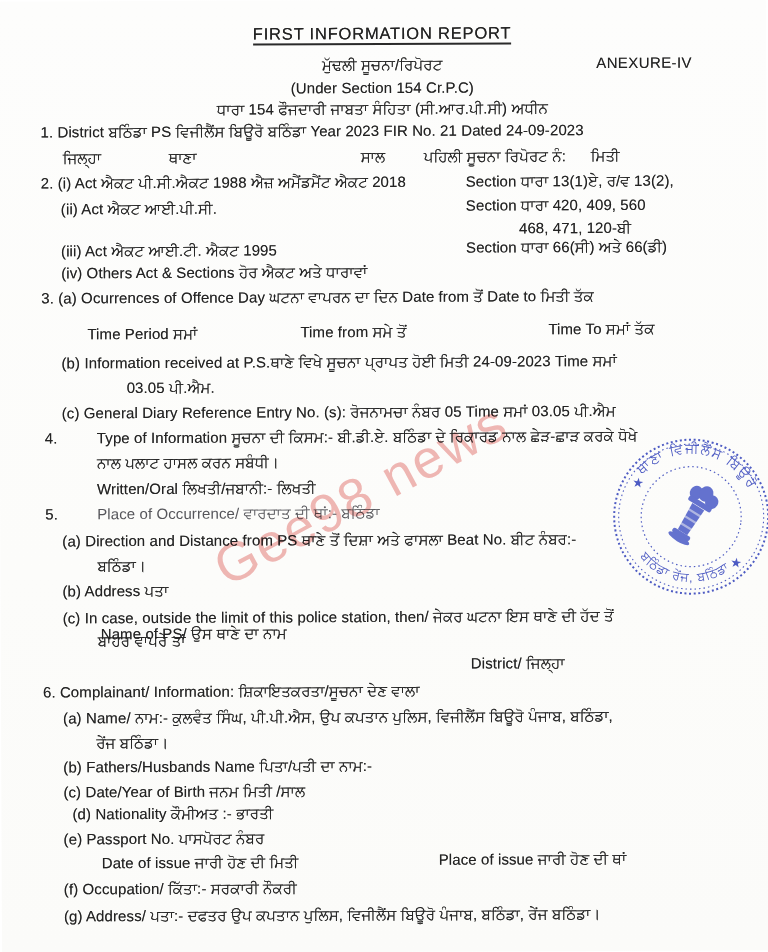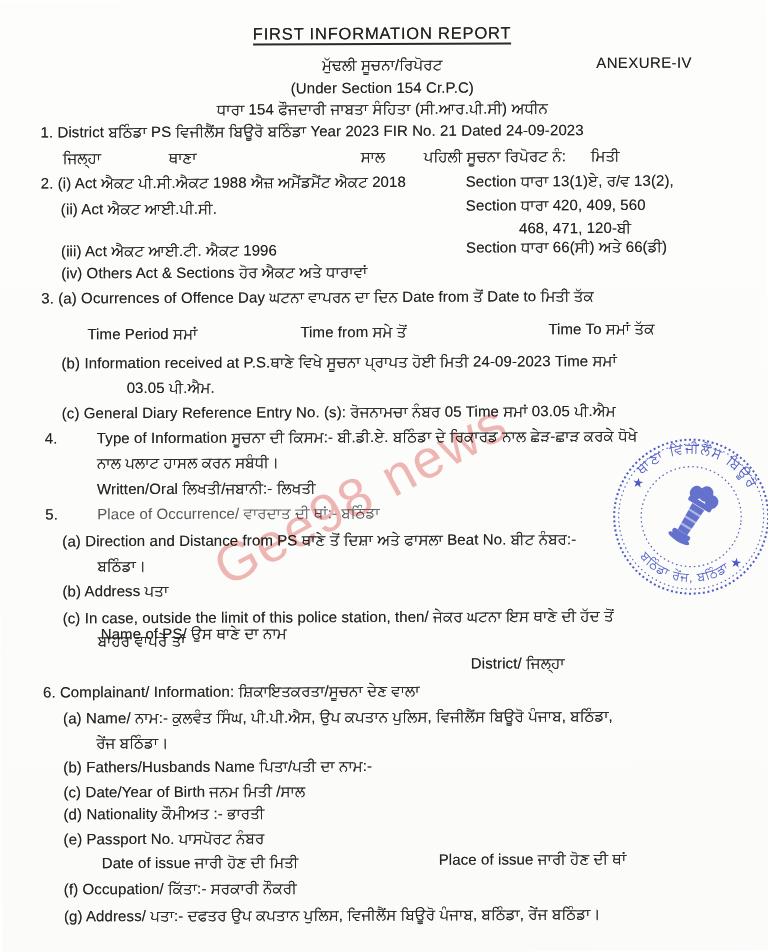--- a/index.html
+++ b/index.html
@@ -72,21 +72,21 @@
   <div class="line" style="left:170px; top:148px;">ਥਾਣਾ</div>
   <div class="line" style="left:362px; top:148px;">ਸਾਲ</div>
   <div class="line" style="left:425px; top:148px;">ਪਹਿਲੀ ਸੂਚਨਾ ਰਿਪੋਰਟ ਨੰ:</div>
   <div class="line" style="left:592px; top:148px;">ਮਿਤੀ</div>
 
   <div class="line" style="left:42px; top:173px;">2. (i) Act ਐਕਟ    ਪੀ.ਸੀ.ਐਕਟ 1988 ਐਜ਼ ਅਮੈਂਡਮੈਂਟ ਐਕਟ 2018</div>
   <div class="line" style="left:467px; top:173px;">Section ਧਾਰਾ 13(1)ਏ, ਰ/ਵ 13(2),</div>
   <div class="line" style="left:62px; top:199px;">(ii) Act ਐਕਟ    ਆਈ.ਪੀ.ਸੀ.</div>
   <div class="line" style="left:467px; top:197px;">Section ਧਾਰਾ 420, 409, 560</div>
   <div class="line" style="left:520px; top:220px;">468, 471, 120-ਬੀ</div>
-  <div class="line" style="left:62px; top:241px;">(iii) Act ਐਕਟ ਆਈ.ਟੀ. ਐਕਟ 1996</div>
+  <div class="line" style="left:62px; top:241px;">(iii) Act ਐਕਟ ਆਈ.ਟੀ. ਐਕਟ 1995</div>
   <div class="line" style="left:467px; top:239px;">Section ਧਾਰਾ 66(ਸੀ) ਅਤੇ 66(ਡੀ)</div>
   <div class="line" style="left:62px; top:263px;">(iv) Others Act &amp; Sections ਹੋਰ ਐਕਟ ਅਤੇ ਧਾਰਾਵਾਂ</div>
 
   <div class="line" style="left:42px; top:288px;">3. (a) Ocurrences of Offence Day ਘਟਨਾ ਵਾਪਰਨ ਦਾ ਦਿਨ  Date from ਤੋਂ  Date to  ਮਿਤੀ ਤੱਕ</div>
   <div class="line" style="left:88px; top:324px;">Time Period ਸਮਾਂ</div>
   <div class="line" style="left:301px; top:323px;">Time from ਸਮੇ ਤੋਂ</div>
   <div class="line" style="left:549px; top:321px;">Time To ਸਮਾਂ   ਤੱਕ</div>
   <div class="line" style="left:62px; top:353px;">(b) Information received at P.S.ਥਾਣੇ ਵਿਖੇ ਸੂਚਨਾ ਪ੍ਰਾਪਤ ਹੋਈ ਮਿਤੀ 24-09-2023 Time ਸਮਾਂ</div>
   <div class="line" style="left:95px; top:378px;margin-left:32px;">03.05 ਪੀ.ਐਮ.</div>
   <div class="line" style="left:62px; top:403px;">(c) General Diary Reference Entry No. (s): ਰੋਜਨਾਮਚਾ ਨੰਬਰ 05 Time ਸਮਾਂ  03.05  ਪੀ.ਐਮ</div>
@@ -104,21 +104,21 @@
   <div class="line" style="left:62px; top:608px;">(c)  In case, outside the limit of this police station, then/ ਜੇਕਰ ਘਟਨਾ ਇਸ ਥਾਣੇ ਦੀ ਹੱਦ ਤੋਂ</div>
   <div class="line" style="left:97px; top:631px;">ਬਾਹਰ ਵਾਪਰੇ ਤਾਂ</div>
   <div class="line" style="left:100px; top:624px;">Name of PS/ ਉਸ ਥਾਣੇ ਦਾ ਨਾਮ</div>
   <div class="line" style="left:470px; top:655px;">District/ ਜਿਲ੍ਹਾ</div>
 
   <div class="line" style="left:42px; top:682px;">6. Complainant/ Information: ਸ਼ਿਕਾਇਤਕਰਤਾ/ਸੂਚਨਾ ਦੇਣ ਵਾਲਾ</div>
   <div class="line" style="left:62px; top:708px;">(a) Name/ ਨਾਮ:- ਕੁਲਵੰਤ ਸਿੰਘ, ਪੀ.ਪੀ.ਐਸ, ਉਪ ਕਪਤਾਨ ਪੁਲਿਸ, ਵਿਜੀਲੈਂਸ ਬਿਊਰੋ ਪੰਜਾਬ, ਬਠਿੰਡਾ,</div>
   <div class="line" style="left:95px; top:733px;">ਰੇਂਜ ਬਠਿੰਡਾ।</div>
   <div class="line" style="left:62px; top:757px;">(b)  Fathers/Husbands Name ਪਿਤਾ/ਪਤੀ ਦਾ ਨਾਮ:-</div>
   <div class="line" style="left:62px; top:782px;">(c)  Date/Year of Birth ਜਨਮ ਮਿਤੀ /ਸਾਲ</div>
-  <div class="line" style="left:62px; top:804px;">(d)  Nationality ਕੌਮੀਅਤ :- ਭਾਰਤੀ</div>
+  <div class="line" style="left:71px; top:804px;">(d)  Nationality ਕੌਮੀਅਤ :- ਭਾਰਤੀ</div>
   <div class="line" style="left:62px; top:829px;">(e)  Passport No. ਪਾਸਪੋਰਟ ਨੰਬਰ</div>
   <div class="line" style="left:437px; top:851px;">Place of issue ਜਾਰੀ ਹੋਣ ਦੀ ਥਾਂ</div>
   <div class="line" style="left:100px; top:853px;">Date of issue ਜਾਰੀ ਹੋਣ ਦੀ ਮਿਤੀ</div>
   <div class="line" style="left:62px; top:879px;">(f)  Occupation/ ਕਿੱਤਾ:-  ਸਰਕਾਰੀ ਨੌਕਰੀ</div>
   <div class="line" style="left:62px; top:906px;">(g)  Address/ ਪਤਾ:- ਦਫਤਰ ਉਪ ਕਪਤਾਨ ਪੁਲਿਸ, ਵਿਜੀਲੈਂਸ ਬਿਊਰੋ ਪੰਜਾਬ, ਬਠਿੰਡਾ, ਰੇਂਜ ਬਠਿੰਡਾ।</div>
 
   <div class="watermark">Gee98 news</div>
 
   <svg class="stamp" viewBox="0 0 160 160">
     <g transform="rotate(8 80 80)" fill="none" stroke="#3f4ec2">

